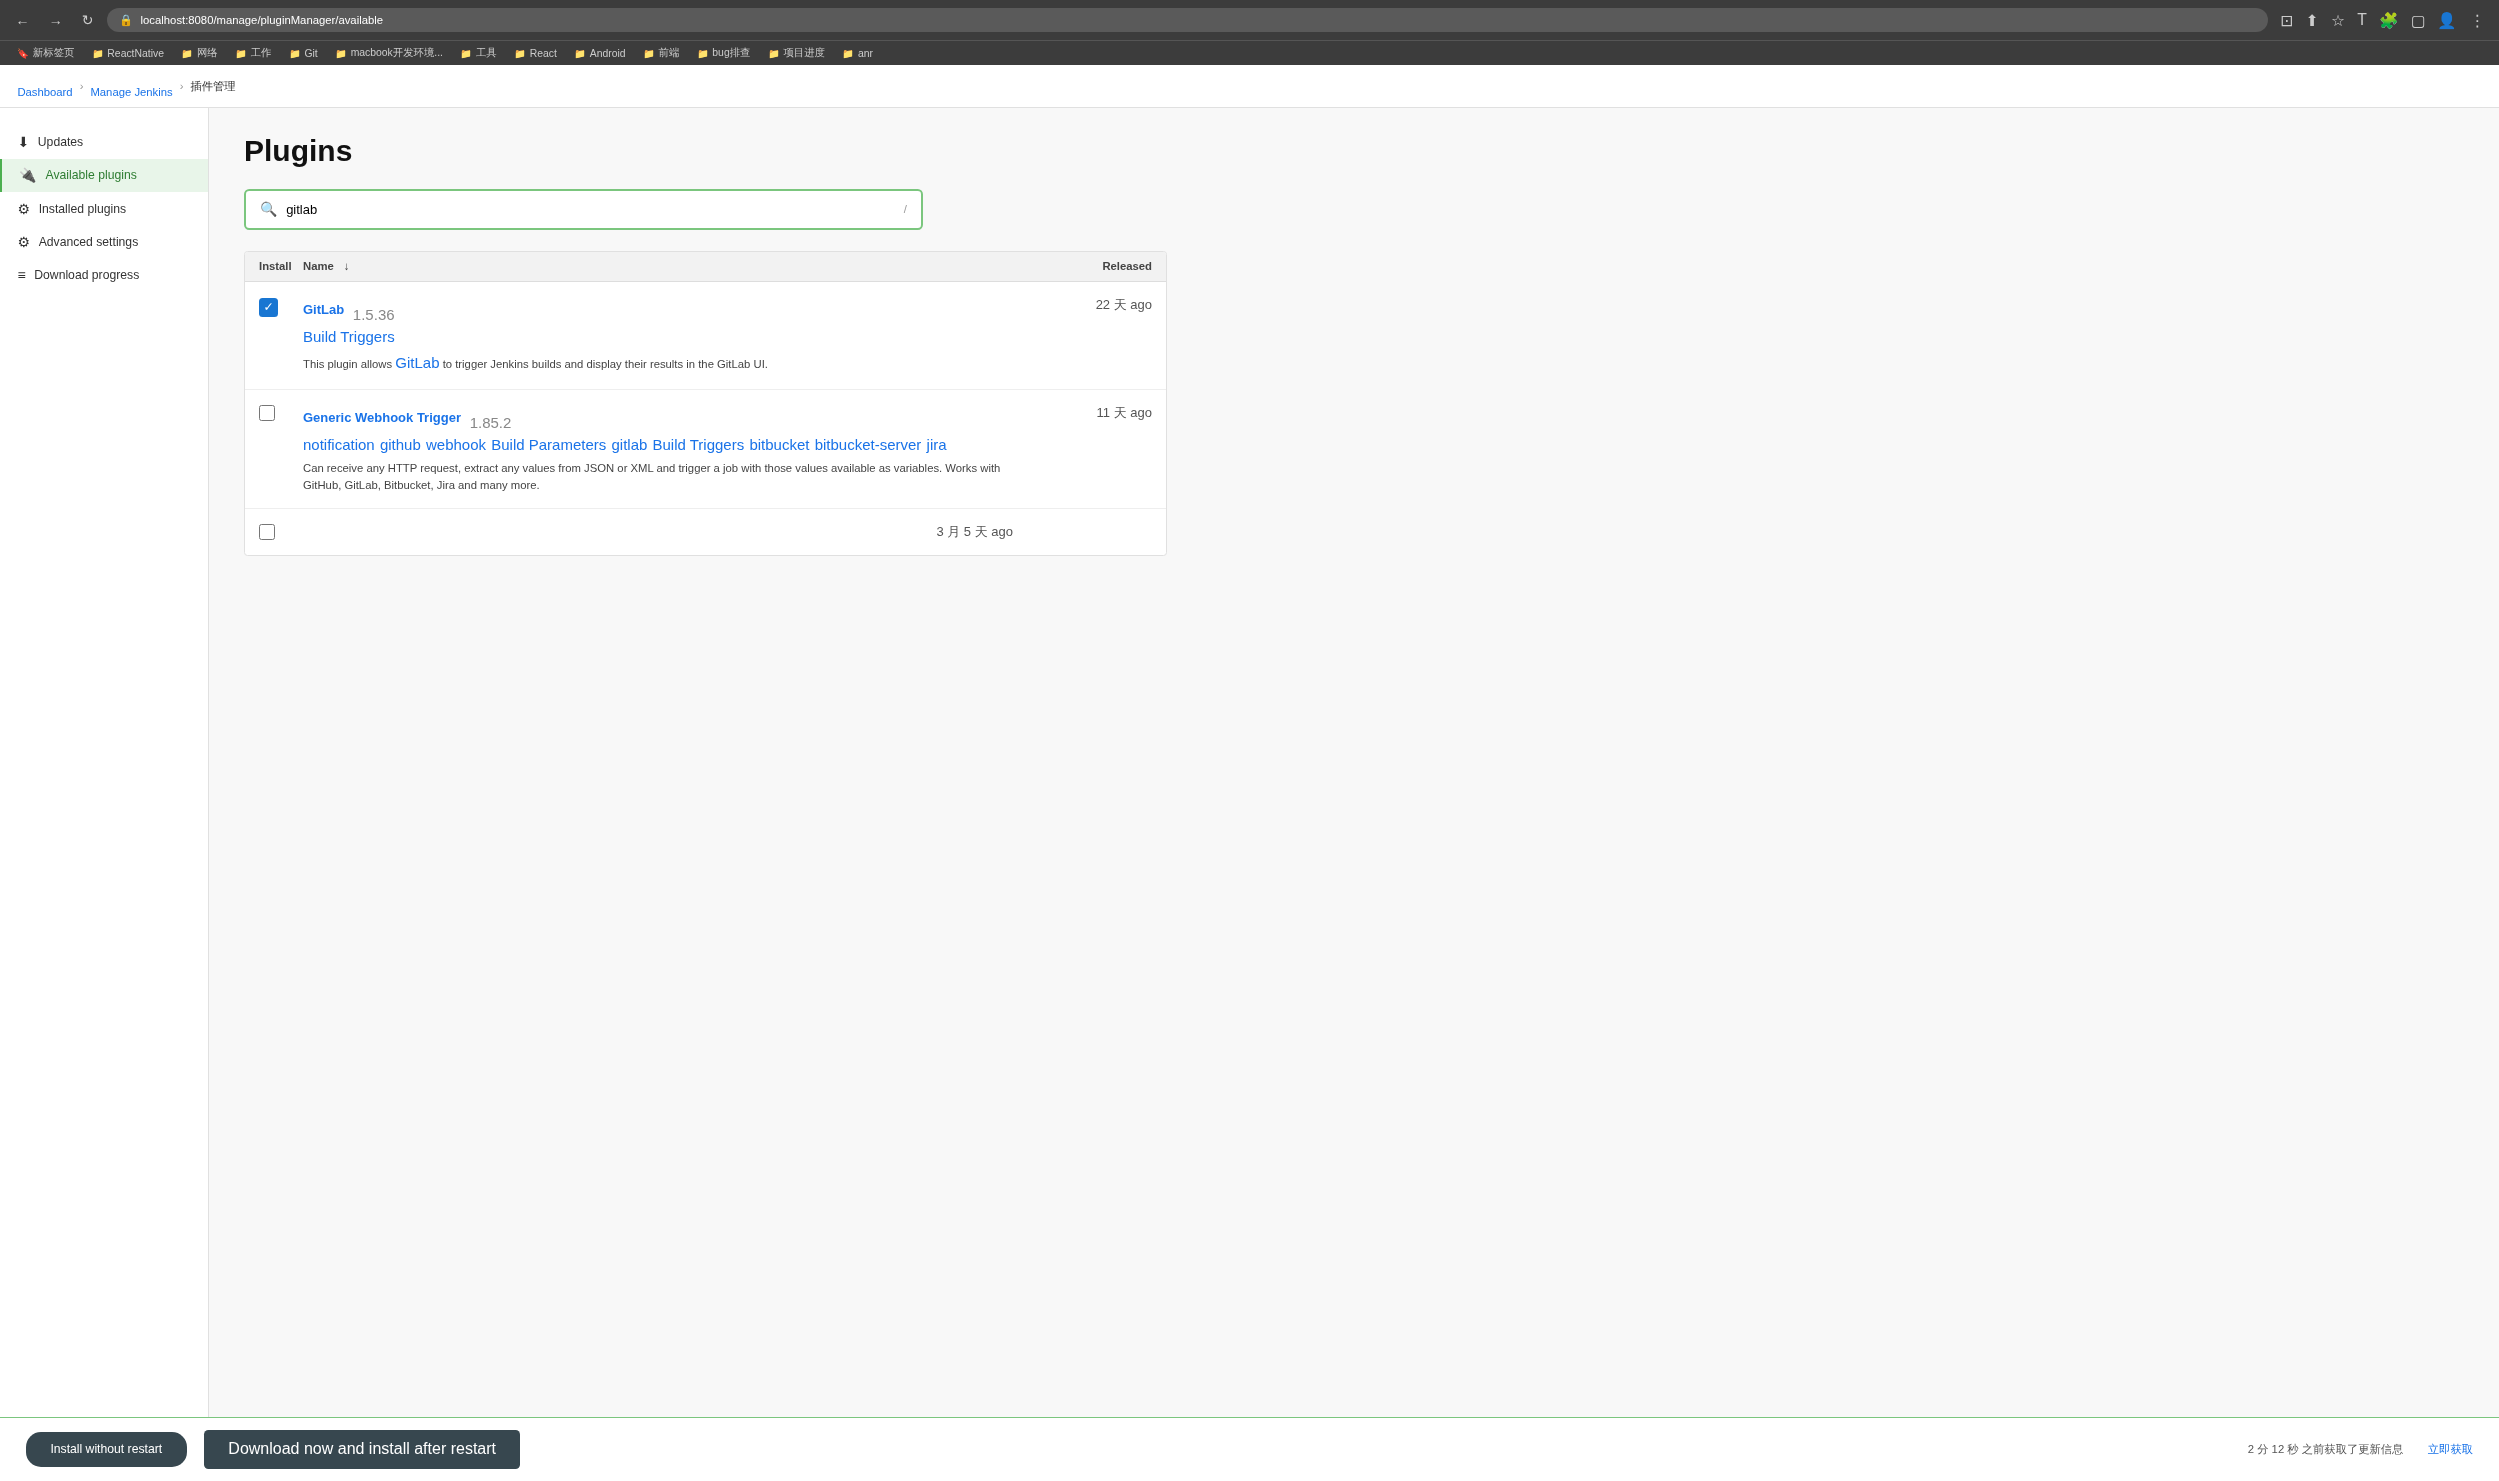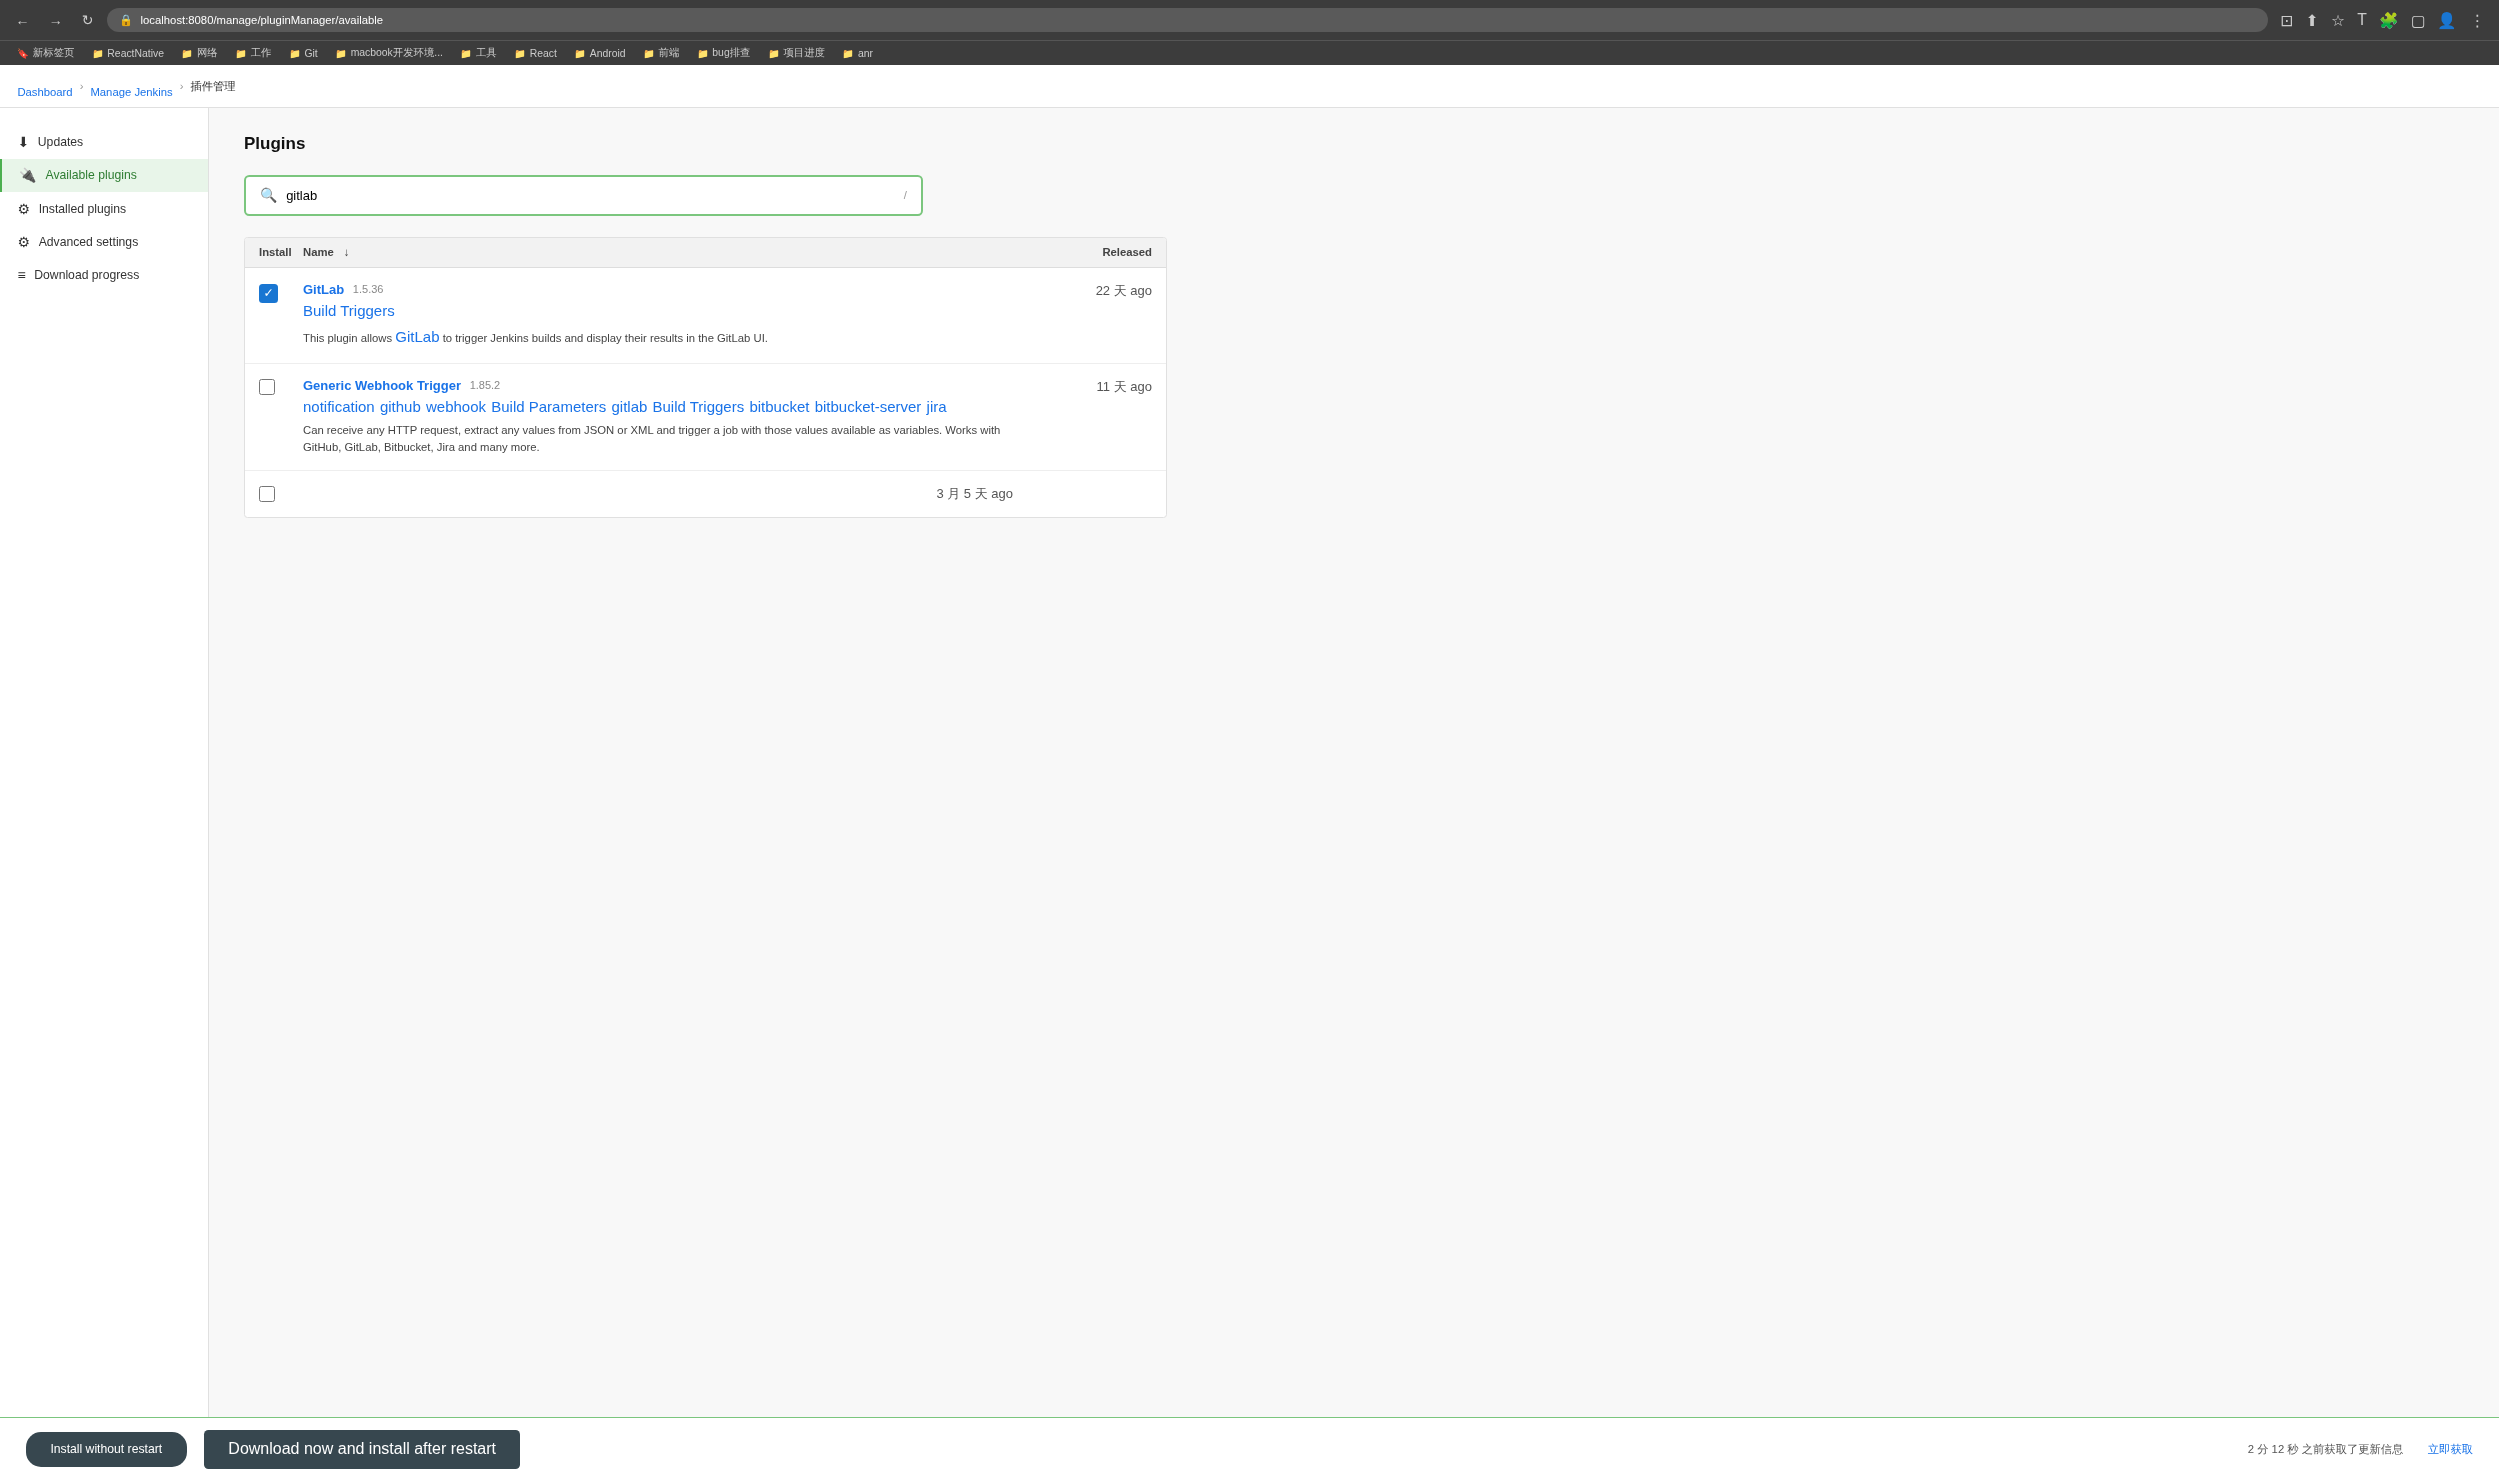--- a/index.html
+++ b/index.html
@@ -110,21 +110,21 @@
     
     .content-area {
       flex: 1;
       overflow-y: auto;
       padding: 26px 35px;
       background: #f8f8f8;
       position: relative;
     }
 
     .page-title {
-      font-size: 17px;
+      font-size: 30px;
       font-weight: bold;
       color: #111;
       margin-bottom: 21px;
     }
 
     
     .search-container {
       background: #fff;
       border: 2.2px solid #7bc67e;
       border-radius: 5.2px;
@@ -190,21 +190,21 @@
       background: #1976d2;
       border-radius: 3.5px;
       display: flex; align-items: center; justify-content: center;
       color: #fff; font-size: 12.2px;
       cursor: pointer;
     }
 
     .plugin-info { }
     .plugin-name-line { display: flex; align-items: center; gap: 8.7px; margin-bottom: 5.2px; }
     .plugin-name { color: #1a73e8; font-size: 13px; font-weight: 600; cursor: pointer; }
-    .plugin-version { color: #888; font-size: 11px; }
+    .plugin-version { color: #888; font-size: 15px; margin-top: 10px; }
     .plugin-tags { display: flex; flex-wrap: wrap; gap: 5.2px; margin-bottom: 7px; }
     .plugin-tag { color: #1a73e8; font-size: 15px; cursor: pointer; }
     .plugin-description { color: #444; font-size: 11.3px; line-height: 1.5; }
     .plugin-description a { color: #1a73e8; }
 
     .adoption-notice {
       background: #fffde7;
       border: 0.9px solid #f9c840;
       border-radius: 3.5px;
       padding: 10.4px 12.2px;

